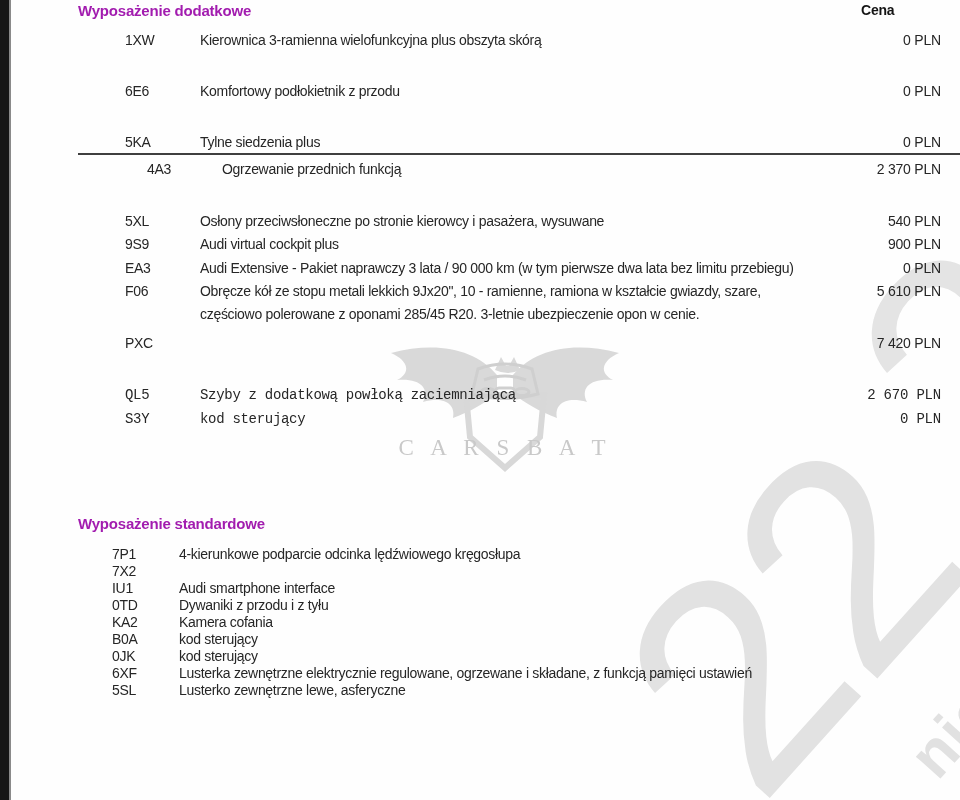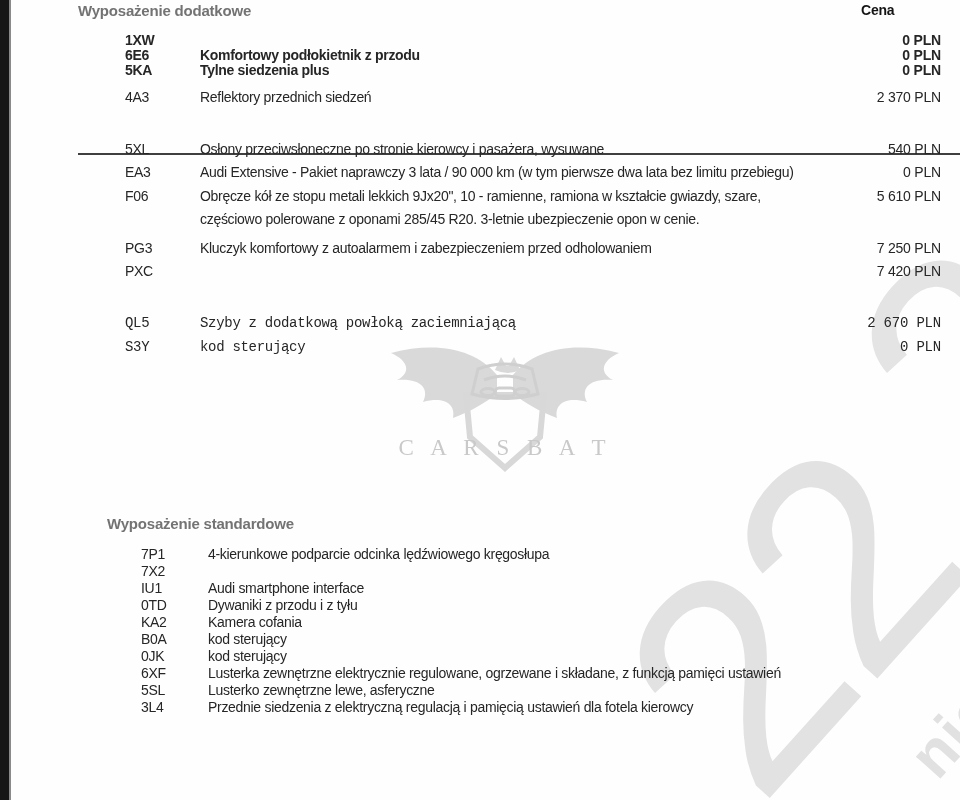--- a/index.html
+++ b/index.html
@@ -35,24 +35,24 @@
     transform:rotate(-48deg);
     font-size:62px;font-weight:700;color:#e1e1e1;letter-spacing:1px;
     font-family:"Liberation Sans",sans-serif;line-height:1;
   }
   .wm-logo{left:345px;top:336px;width:320px;height:152px;}
 
   
   .content{position:absolute;inset:0;z-index:1;}
   .sec{position:absolute;left:0;right:0;}
   .sec-add{top:2px;}
-  .sec-std{top:515px;padding-left:29px;}
+  .sec-std{top:515px;}
   .sec-title{
     margin:0 0 0 78px;font-size:15px;line-height:17px;font-weight:bold;
-    color:#737373;letter-spacing:-0.2px;
+    color:#a21caf;letter-spacing:-0.2px;
   }
   .cena{
     position:absolute;left:861px;top:0;font-size:14px;line-height:17px;
     font-weight:bold;color:#141414;letter-spacing:-0.2px;
   }
   .divider{position:absolute;left:78px;right:0;top:151px;border-top:2px solid #3f3f3f;}
 
   .row{position:relative;height:15px;line-height:15px;font-size:14px;color:#262626;letter-spacing:-0.3px;}
   .row.two-line{height:38px;}
   .code{position:absolute;top:0;}
@@ -60,23 +60,23 @@
   .desc-l2{top:23px;}
   .price{position:absolute;right:19px;top:0;letter-spacing:-0.2px;text-align:right;}
 
   
   .sec-add .code{left:125px;}
   .sec-add .desc{left:200px;}
   .sec-std .code{left:112px;}
   .sec-std .desc{left:179px;}
 
   
-  .sec-add .g0{margin-top:14px;font-weight:bold;}
-  .sec-add .g0 .row + .row{}
-  .sec-add .g1{margin-top:12px;}
+  .sec-add .g0{margin-top:14px;}
+  .sec-add .g0 .row + .row{margin-top:36px;}
+  .sec-add .g1{margin-top:12px;padding-left:22px;}
   .sec-add .g2{margin-top:37px;}
   .sec-add .g3{margin-top:14px;}
   .sec-add .g4{margin-top:37px;font-family:Liberation Mono, monospace;}
   .sec-add .g2 .row + .row,
   .sec-add .g3 .row + .row,
   .sec-add .g4 .row + .row{margin-top:8.4px;}
 
   
   .sec-std .group{margin-top:15px;}
   .sec-std .row + .row{margin-top:2px;}
@@ -117,65 +117,66 @@
 <div class="content">
 
   <div class="sec sec-add">
     <h2 class="sec-title">Wyposażenie dodatkowe</h2>
     <div class="cena">Cena</div>
     <div class="divider"></div>
     <div>
         <div class="group g0">
           <div class="row">
             <span class="code">1XW</span>
+            <span class="desc">Kierownica 3-ramienna wielofunkcyjna plus obszyta skórą</span>
             <span class="price">0 PLN</span>
           </div>
           <div class="row">
             <span class="code">6E6</span>
             <span class="desc">Komfortowy podłokietnik z przodu</span>
             <span class="price">0 PLN</span>
           </div>
           <div class="row">
             <span class="code">5KA</span>
             <span class="desc">Tylne siedzenia plus</span>
             <span class="price">0 PLN</span>
           </div>
         </div>
         <div class="group g1">
           <div class="row">
             <span class="code">4A3</span>
-            <span class="desc">Reflektory przednich siedzeń</span>
+            <span class="desc">Ogrzewanie przednich funkcją</span>
             <span class="price">2 370 PLN</span>
           </div>
         </div>
         <div class="group g2">
           <div class="row">
             <span class="code">5XL</span>
             <span class="desc">Osłony przeciwsłoneczne po stronie kierowcy i pasażera, wysuwane</span>
             <span class="price">540 PLN</span>
+          </div>
+          <div class="row">
+            <span class="code">9S9</span>
+            <span class="desc">Audi virtual cockpit plus</span>
+            <span class="price">900 PLN</span>
           </div>
           <div class="row">
             <span class="code">EA3</span>
             <span class="desc">Audi Extensive - Pakiet naprawczy 3 lata / 90 000 km (w tym pierwsze dwa lata bez limitu przebiegu)</span>
             <span class="price">0 PLN</span>
           </div>
           <div class="row two-line">
             <span class="code">F06</span>
             <span class="desc">Obręcze kół ze stopu metali lekkich  9Jx20", 10 - ramienne, ramiona w kształcie gwiazdy, szare,</span>
             <span class="desc desc-l2">częściowo polerowane z oponami 285/45 R20. 3-letnie ubezpieczenie opon w cenie.</span>
             <span class="price">5 610 PLN</span>
           </div>
         </div>
         <div class="group g3">
           <div class="row">
-            <span class="code">PG3</span>
-            <span class="desc">Kluczyk komfortowy z autoalarmem i zabezpieczeniem przed odholowaniem</span>
-            <span class="price">7 250 PLN</span>
-          </div>
-          <div class="row">
             <span class="code">PXC</span>
             <span class="price">7 420 PLN</span>
           </div>
         </div>
         <div class="group g4">
           <div class="row">
             <span class="code">QL5</span>
             <span class="desc">Szyby z dodatkową powłoką zaciemniającą</span>
             <span class="price">2 670 PLN</span>
           </div>
@@ -220,21 +221,17 @@
             <span class="desc">kod sterujący</span>
           </div>
           <div class="row">
             <span class="code">6XF</span>
             <span class="desc">Lusterka zewnętrzne elektrycznie regulowane, ogrzewane i składane, z funkcją pamięci ustawień</span>
           </div>
           <div class="row">
             <span class="code">5SL</span>
             <span class="desc">Lusterko zewnętrzne lewe, asferyczne</span>
           </div>
-          <div class="row">
-            <span class="code">3L4</span>
-            <span class="desc">Przednie siedzenia z elektryczną regulacją i pamięcią ustawień dla fotela kierowcy</span>
-          </div>
         </div>
       </div>
   </div>
 
 </div>
 
 </body></html>

